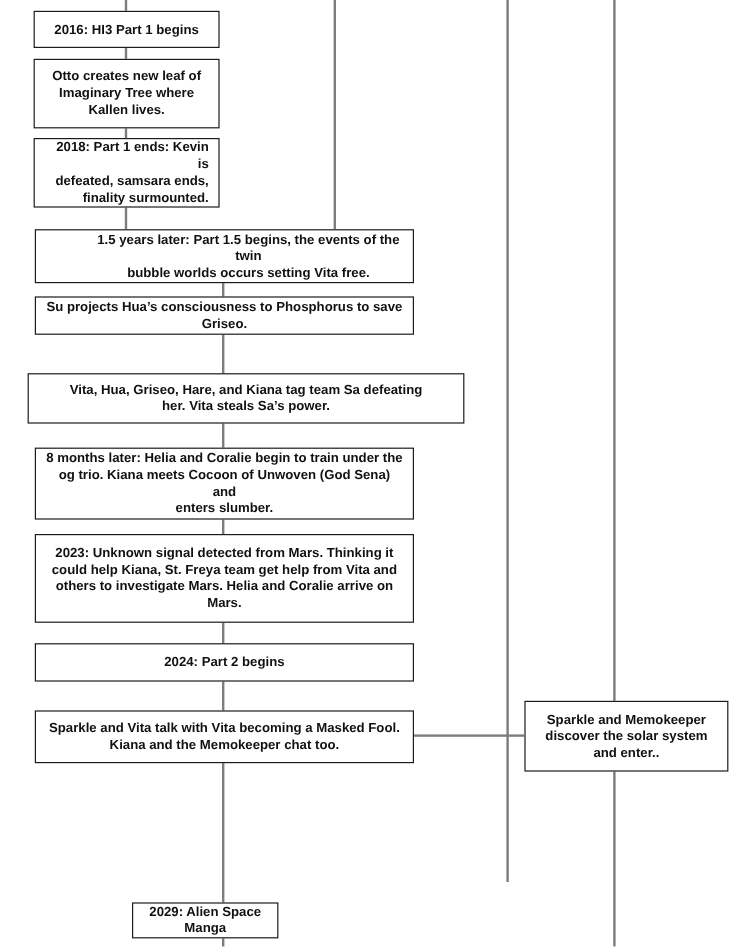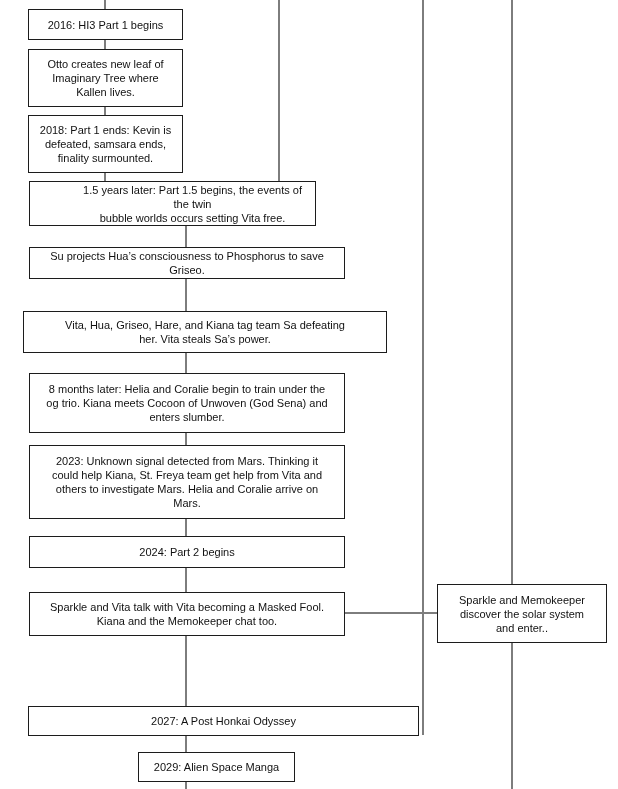--- a/index.html
+++ b/index.html
@@ -7,20 +7,21 @@
     padding: 0;
     background: #ffffff;
   }
   #canvas {
     position: relative;
     width: 618px;
     height: 789px;
     background: #ffffff;
     overflow: hidden;
     font-family: "Liberation Sans", "DejaVu Sans", sans-serif;
+    font-weight: bold;
   }
   .vline {
     position: absolute;
     width: 2px;
     background: #7d7d7d;
     z-index: 1;
   }
   .hline {
     position: absolute;
     height: 2px;
@@ -58,25 +59,25 @@
   <div class="vline" style="left:422px; top:0; height:735px;"></div>
   <div class="vline" style="left:511px; top:0; height:789px;"></div>
   <div class="hline" style="left:345px; top:612px; width:92px;"></div>
 
   <div class="node" style="left:28px; top:9px; width:155px; height:31px;">2016: HI3 Part 1 begins</div>
 
   <div class="node" style="left:28px; top:49px; width:155px; height:58px;">Otto creates new leaf of
 Imaginary Tree where
 Kallen lives.</div>
 
-  <div class="node" style="left:28px; top:115px; width:155px; height:58px;">2018: Part 1 ends: Kevin is
+  <div class="node" style="left:28px; top:115px; width:155px; height:58px;text-align:right;">2018: Part 1 ends: Kevin is
 defeated, samsara ends,
 finality surmounted.</div>
 
-  <div class="node" style="left:29px; top:181px; width:287px; height:45px;padding-left:48px;">1.5 years later: Part 1.5 begins, the events of the twin
+  <div class="node" style="left:29px; top:191px; width:316px; height:45px;padding-left:48px;">1.5 years later: Part 1.5 begins, the events of the twin
 bubble worlds occurs setting Vita free.</div>
 
   <div class="node" style="left:29px; top:247px; width:316px; height:32px;">Su projects Hua’s consciousness to Phosphorus to save
 Griseo.</div>
 
   <div class="node" style="left:23px; top:311px; width:364px; height:42px;">Vita, Hua, Griseo, Hare, and Kiana tag team Sa defeating
 her. Vita steals Sa’s power.</div>
 
   <div class="node" style="left:29px; top:373px; width:316px; height:60px;">8 months later: Helia and Coralie begin to train under the
 og trio. Kiana meets Cocoon of Unwoven (God Sena) and
@@ -89,17 +90,16 @@
 
   <div class="node" style="left:29px; top:536px; width:316px; height:32px;">2024: Part 2 begins</div>
 
   <div class="node node-thick" style="left:437px; top:584px; width:170px; height:59px;">Sparkle and Memokeeper
 discover the solar system
 and enter..</div>
 
   <div class="node" style="left:29px; top:592px; width:316px; height:44px;">Sparkle and Vita talk with Vita becoming a Masked Fool.
 Kiana and the Memokeeper chat too.</div>
 
-  <div class="node" style="left:28px; top:706px; width:391px; height:30px;">2027: A Post Honkai Odyssey</div>
 
-  <div class="node" style="left:110px; top:752px; width:157px; height:30px;margin-left:28px;">2029: Alien Space Manga</div>
+  <div class="node" style="left:110px; top:752px; width:122px; height:30px;">2029: Alien Space Manga</div>
 
 </div>
 
 </body></html>

